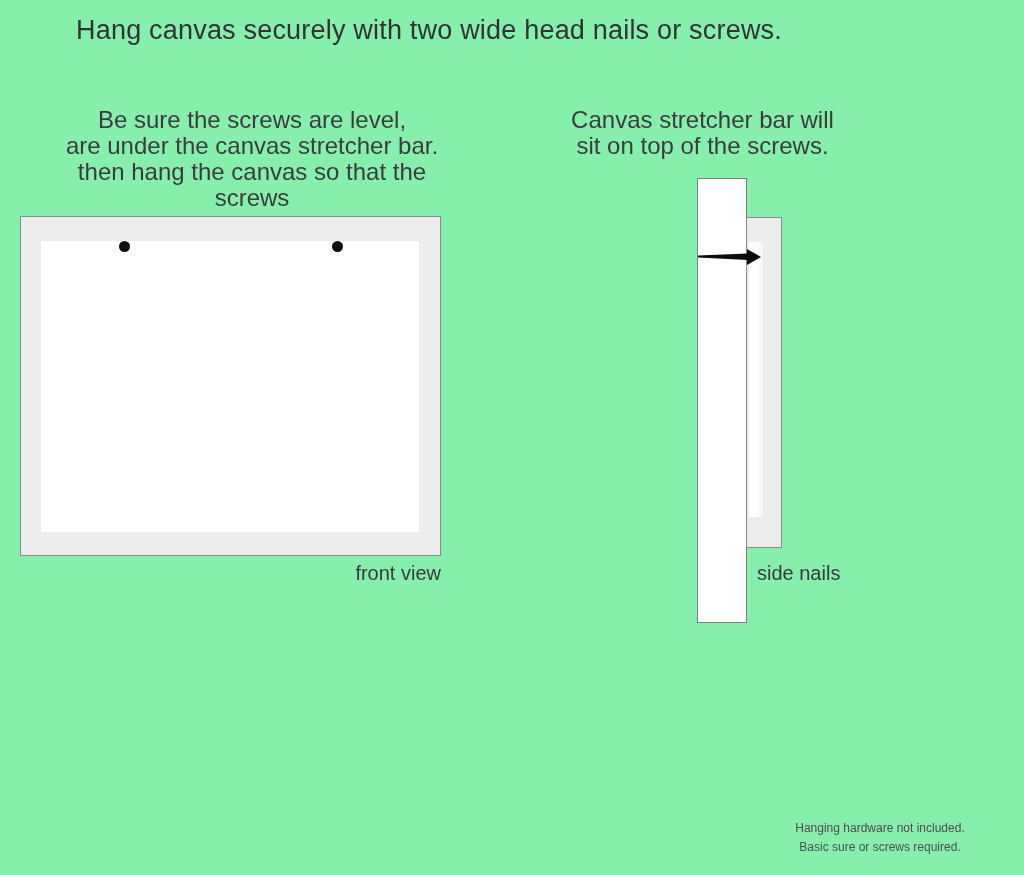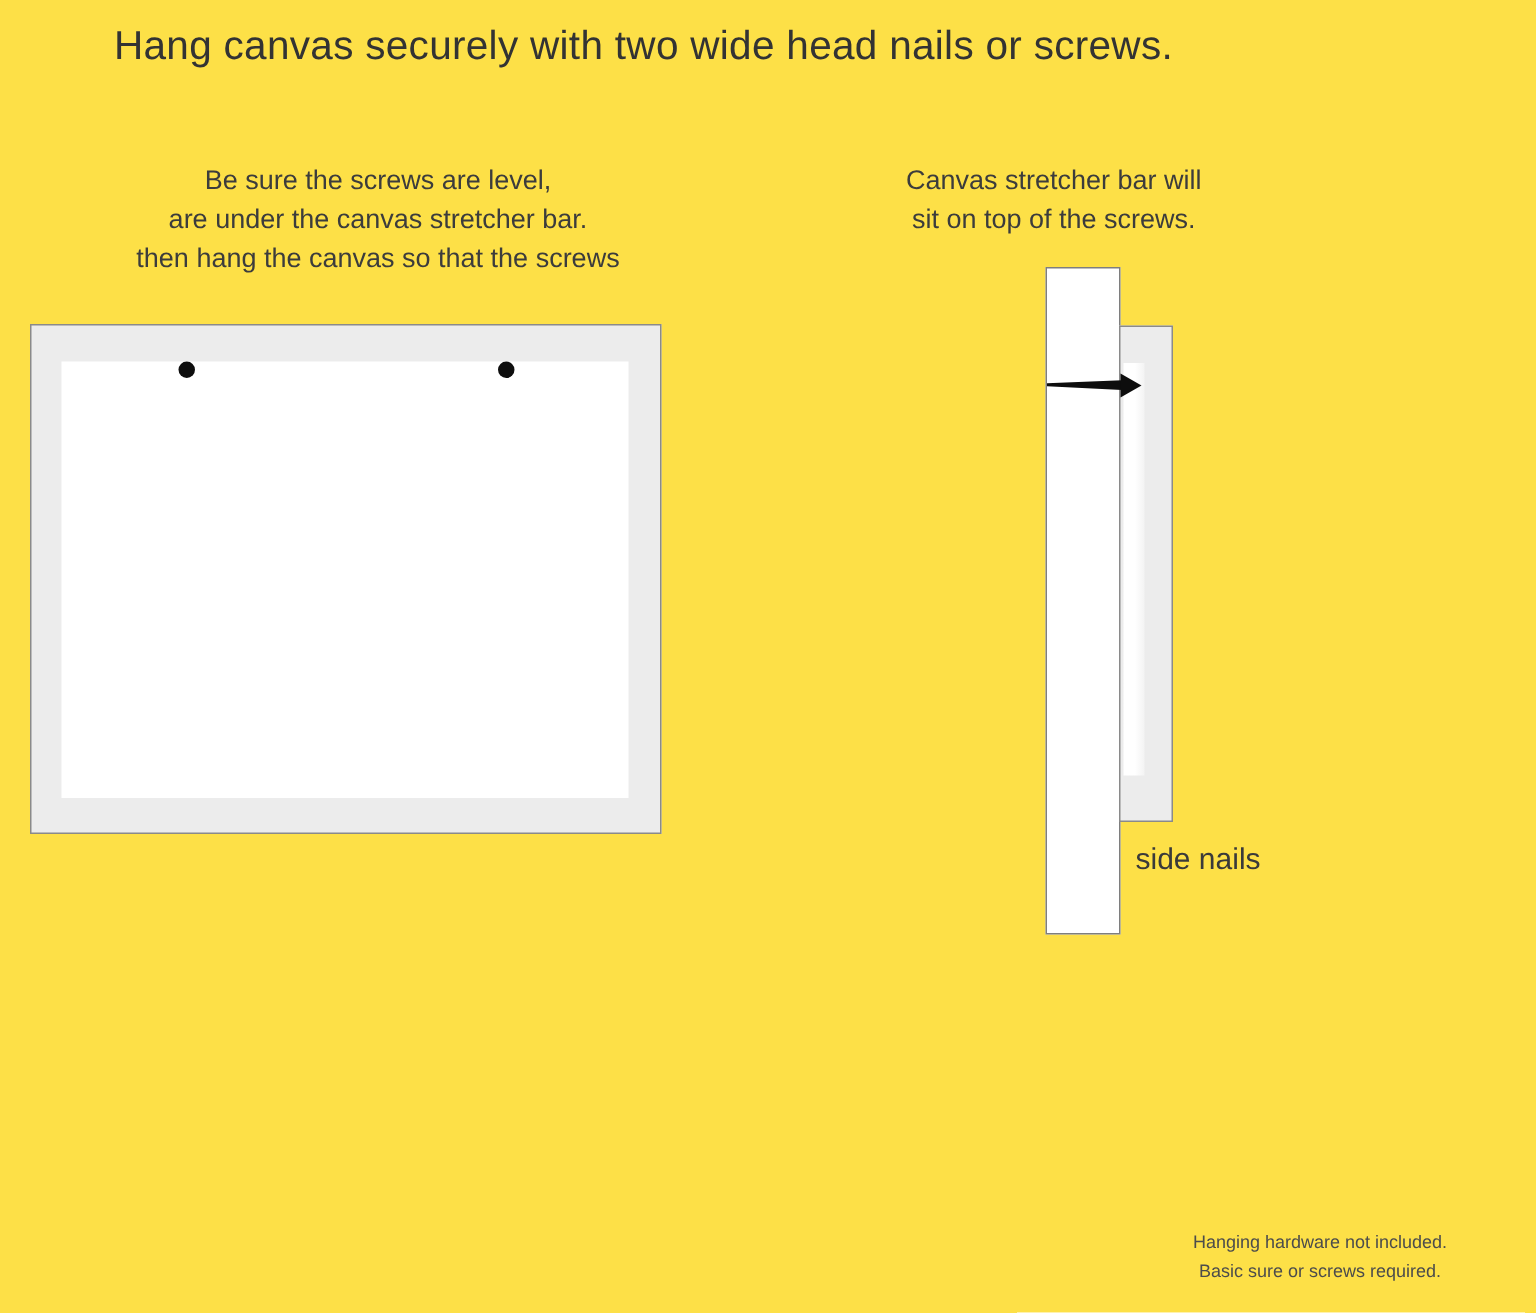--- a/index.html
+++ b/index.html
@@ -9,37 +9,37 @@
     --text-dark: #3c3c3c;
     --text-note: #4c4c4c;
   }
   * { margin: 0; padding: 0; box-sizing: border-box; }
   html, body { background: #ffffff; }
   body { font-family: "Liberation Sans", sans-serif; }
   .page {
     position: relative;
     width: 1024px;
     height: 875px;
-    background: #fde047;
+    background: #86efac;
     overflow: hidden;
   }
   .title {
     position: absolute;
     left: 76px;
     top: 15px;
     font-size: 27px;
     font-weight: 400;
     letter-spacing: 0.2px;
     color: #333333;
     white-space: nowrap;
   }
   .instr {
     position: absolute;
     text-align: center;
-    font-size: 18px;
+    font-size: 24px;
     line-height: 26px;
     color: var(--text-dark);
   }
   .instr-left  { left: 40px;  top: 107px; width: 424px; }
   .instr-right { left: 560px; top: 107px; width: 285px; }
 
   
   .front-canvas {
     position: absolute;
     left: 20px; top: 216px;
@@ -127,20 +127,21 @@
     <div>Canvas stretcher bar will</div>
     <div>sit on top of the screws.</div>
   </div>
 
   <div class="front-canvas">
     <div class="front-inner"></div>
     <div class="screw-dot left"></div>
     <div class="screw-dot right"></div>
   </div>
 
+  <div class="view-label front-label">front view</div>
 
   <div class="wall-bar"></div>
 
   <div class="side-canvas">
     <div class="side-canvas-inner"></div>
   </div>
 
   <svg class="nail-svg" viewBox="0 0 72 26" xmlns="http://www.w3.org/2000/svg">
     <polygon points="4,11.5 54,9.5 54,16 4,13.5" fill="#0d0d0d"></polygon>
     <polygon points="53,5 53,21 67,13" fill="#0d0d0d"></polygon>

